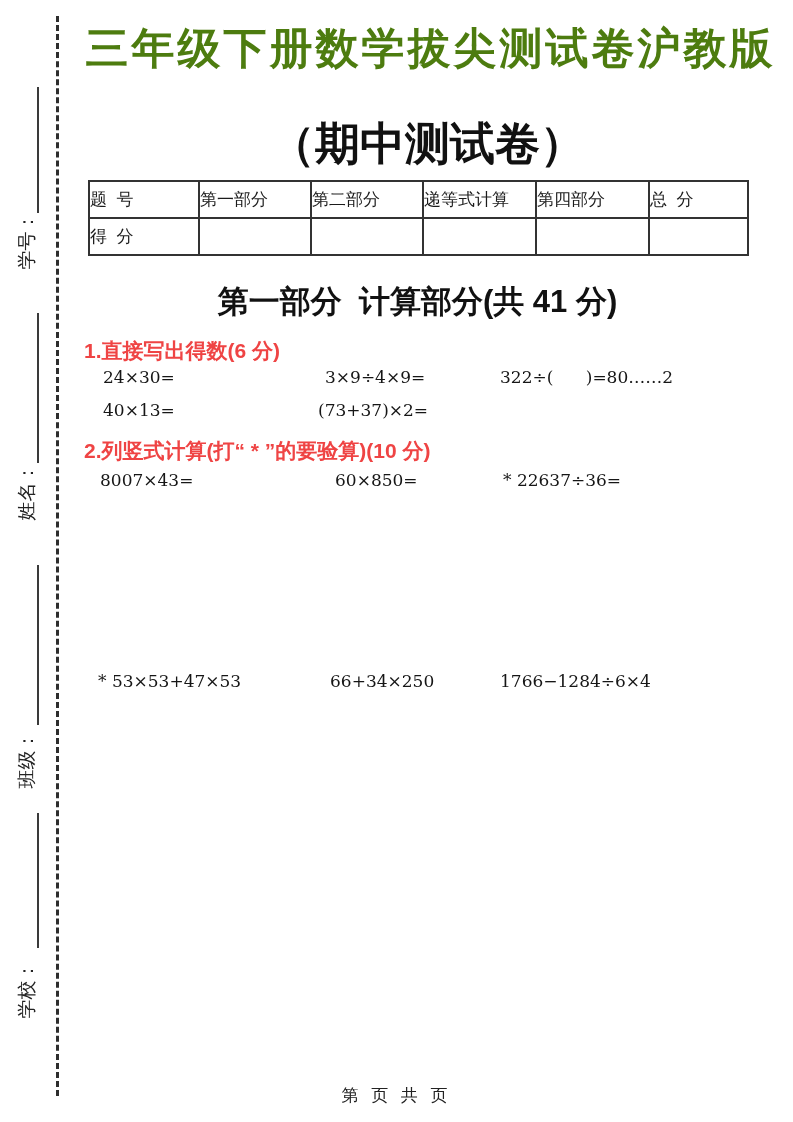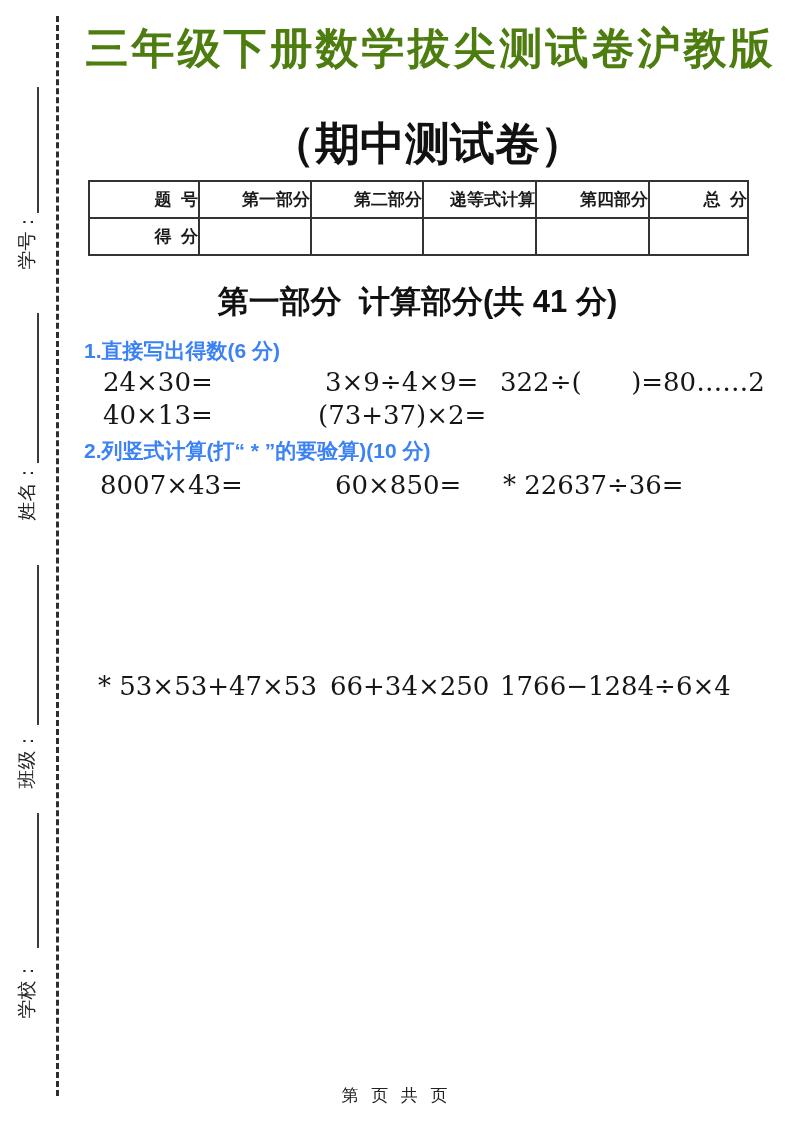--- a/index.html
+++ b/index.html
@@ -37,37 +37,37 @@
   }
   .meta{
     position:absolute;top:154px;left:0;width:742px;text-align:right;
     font-size:20px;white-space:pre;color:#161616;
   }
   
   .score-table{
     position:absolute;left:88px;top:180px;border-collapse:collapse;table-layout:fixed;
   }
   .score-table td{
-    border:2px solid #333;height:35px;text-align:right;vertical-align:middle;
-    font-size:17px;font-weight:bold;white-space:pre;color:#1b1b1b;padding:0;
+    border:2px solid #333;height:35px;text-align:left;vertical-align:middle;
+    font-size:17px;font-weight:normal;white-space:pre;color:#1b1b1b;padding:0;
   }
   
   .sec-head{
     position:absolute;left:88px;width:659px;top:281px;text-align:center;
     font-size:31px;font-weight:bold;white-space:pre;color:#111;
   }
   .q-label{
     position:absolute;left:84px;font-size:21px;font-weight:bold;
-    white-space:pre;color:#3b82f6;
+    white-space:pre;color:#ef4444;
   }
   .q-label.q1{top:337px;}
   .q-label.q2{top:437px;}
   .q-label.q3{top:636px;}
   .expr{
-    position:absolute;font-size:26px;white-space:pre;color:#161616;
+    position:absolute;font-size:17px;white-space:pre;color:#161616;
     font-family:"DejaVu Serif","Liberation Serif",serif;
   }
   
   .footer{
     position:absolute;left:0;width:100%;top:1084px;text-align:center;
     font-size:17px;letter-spacing:4px;white-space:pre;color:#222;
   }
 </style>
 </head>
 <body>

